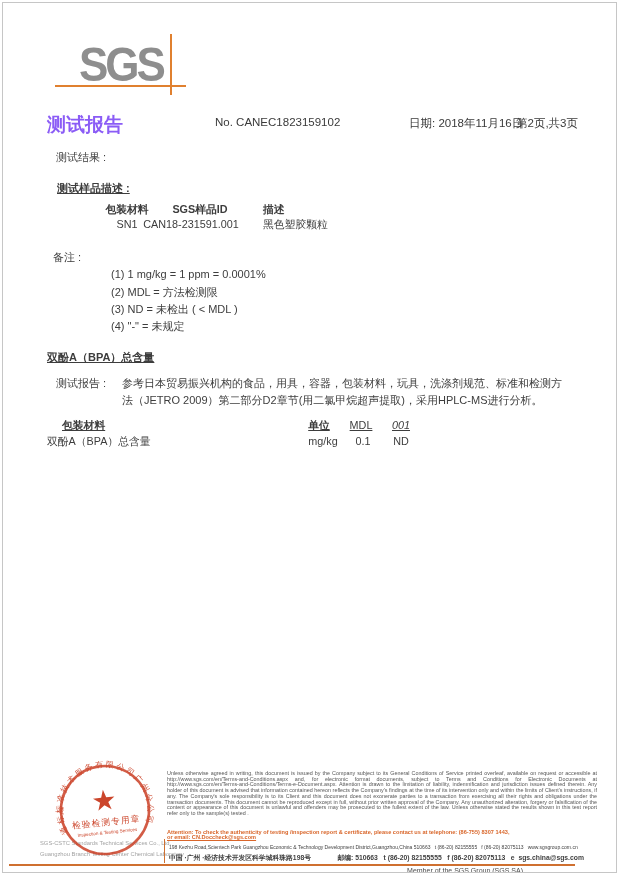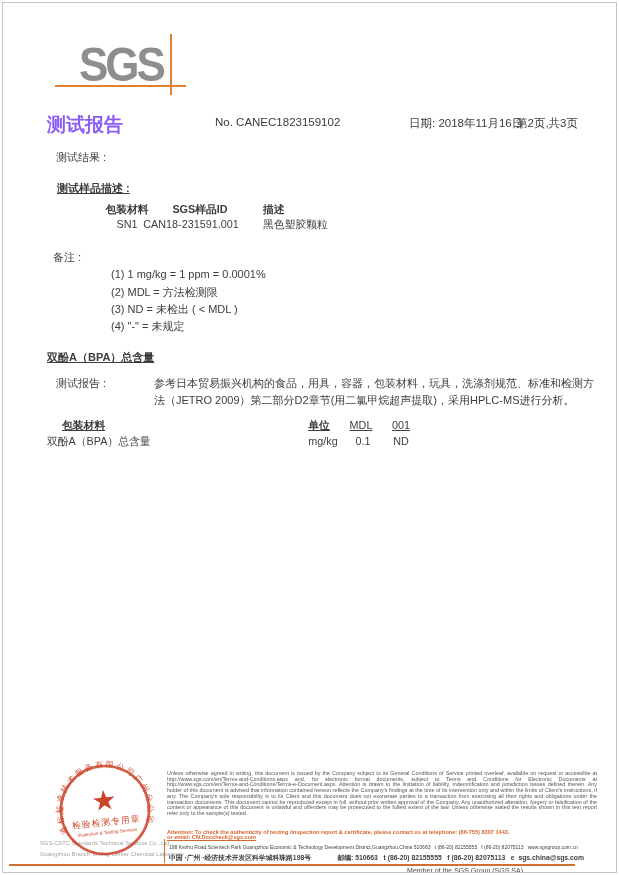--- a/index.html
+++ b/index.html
@@ -23,23 +23,23 @@
   .page-label { left:513px; top:113px; }
   
   .body-txt { font-size:11px; color:#3d3d3d; }
   .bold { font-weight:bold; }
   .undl { text-decoration:underline; }
   .results-heading { left:53px; top:147px; }
   .sample-desc-heading { left:54px; top:178px; }
   .note-heading { left:50px; top:247px; }
   .bpa-heading { left:44px; top:347px; }
   .method-label { left:53px; top:373px; }
-  .method-line { font-size:11px;margin-left:32px; }
+  .method-line { font-size:11px; }
   .tbl { font-size:10.8px; }
-  .italic { }
+  .italic { font-style:italic; }
   
   .legal { left:164px; top:768px; width:430px; font-size:5.4px; line-height:5.7px;
            color:#575757; text-align:justify; white-space:normal; }
   .attn { left:164px; top:827px; width:432px; font-size:5.6px; line-height:5.2px;
           color:#d9662a; font-weight:bold; white-space:normal; }
   .attn-email { text-decoration:underline; }
   .addr-en { left:166px; top:841px; font-size:5px; color:#3f3f3f; white-space:pre; }
   .addr-cn { left:166px; top:850px; font-size:6.8px; color:#3f3f3f; white-space:pre; font-weight:bold; }
   .v-sep { left:161px; top:836px; width:1px; height:24px; background:#cf7030; }
   .h-rule { left:6px; top:861px; width:566px; height:2px; background:#cf7030; }

